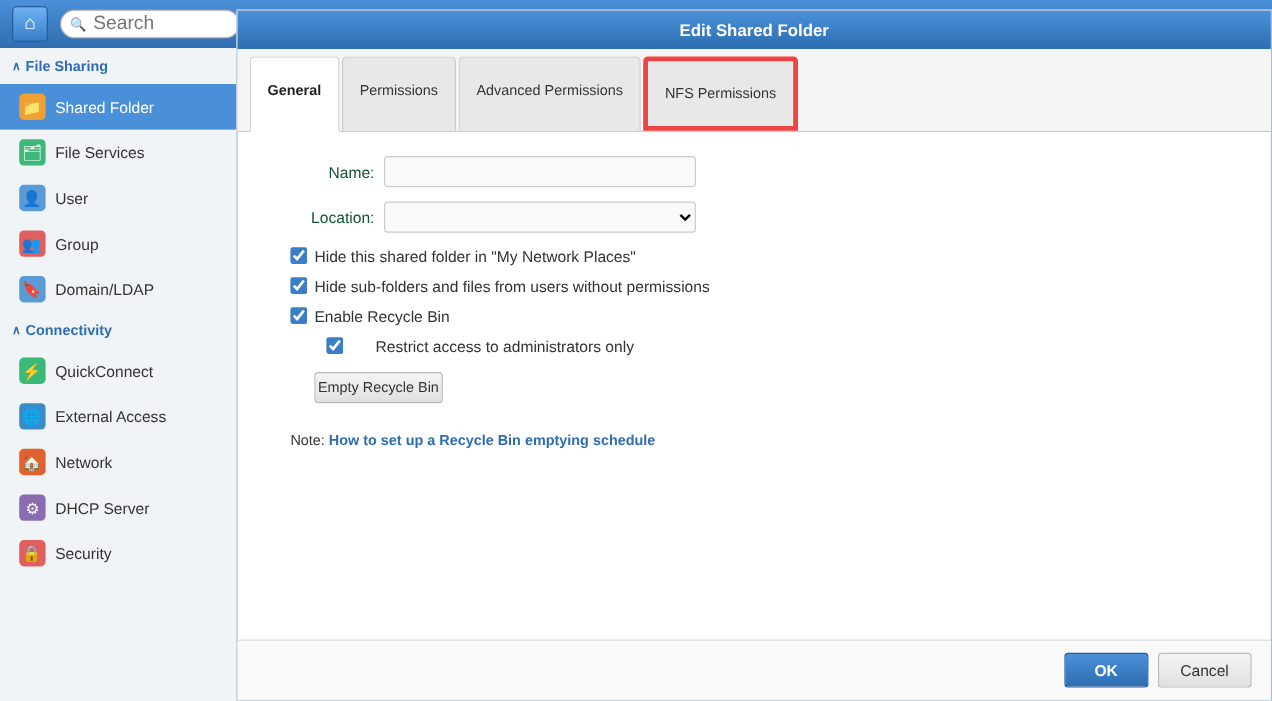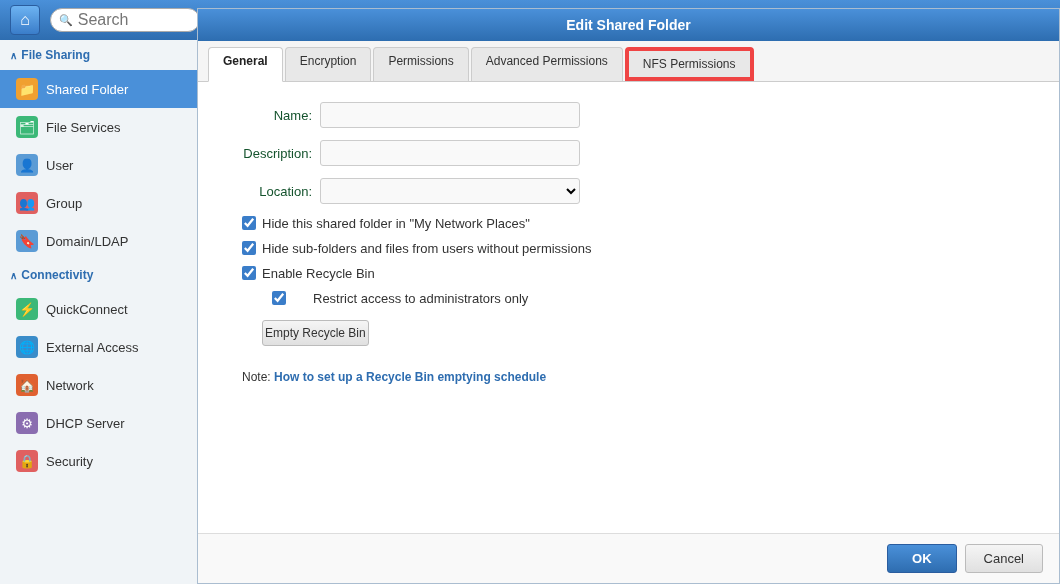--- a/index.html
+++ b/index.html
@@ -126,21 +126,21 @@
     }
     .dialog-tabs {
       display: flex;
       border-bottom: 1px solid #ccc;
       background: #f5f5f5;
       flex-shrink: 0;
       padding: 6px 10px 0;
       gap: 2px;
     }
     .tab {
-      padding: 6px 14px;
+      padding: 20px 14px;
       border: 1px solid #ccc;
       border-bottom: none;
       background: #e8e8e8;
       cursor: pointer;
       font-size: 12px;
       border-radius: 4px 4px 0 0;
       color: #333;
     }
     .tab.active {
       background: white;
@@ -332,37 +332,32 @@
     <span class="icon icon-security">🔒</span>
     <span>Security</span>
   </div>
 </div>
 
 <div class="dialog">
   <div class="dialog-title-bar">Edit Shared Folder</div>
 
   <div class="dialog-tabs">
     <div class="tab active">General</div>
-    <div class="tab">Encryption</div>
     <div class="tab">Permissions</div>
     <div class="tab">Advanced Permissions</div>
     <div class="tab highlighted">NFS Permissions</div>
   </div>
 
   <div class="dialog-body">
 
     <div class="form-row">
       <label>Name:</label>
       <input type="text" value="" style="">
     </div>
 
-    <div class="form-row">
-      <label>Description:</label>
-      <input type="text" value="" style="">
-    </div>
 
     <div class="form-row">
       <label>Location:</label>
       <select>
         <option></option>
       </select>
     </div>
 
     <div class="checkbox-row">
       <input type="checkbox" id="cb1" checked="" style="">

